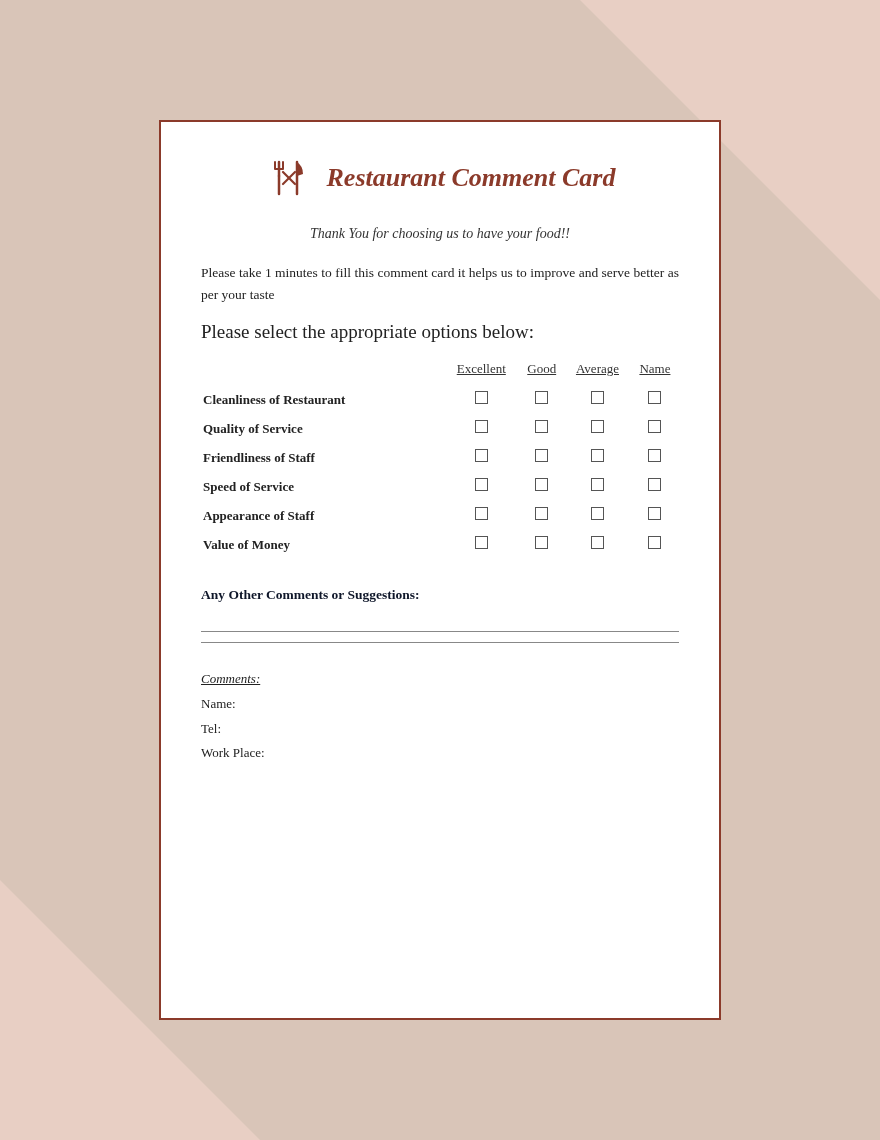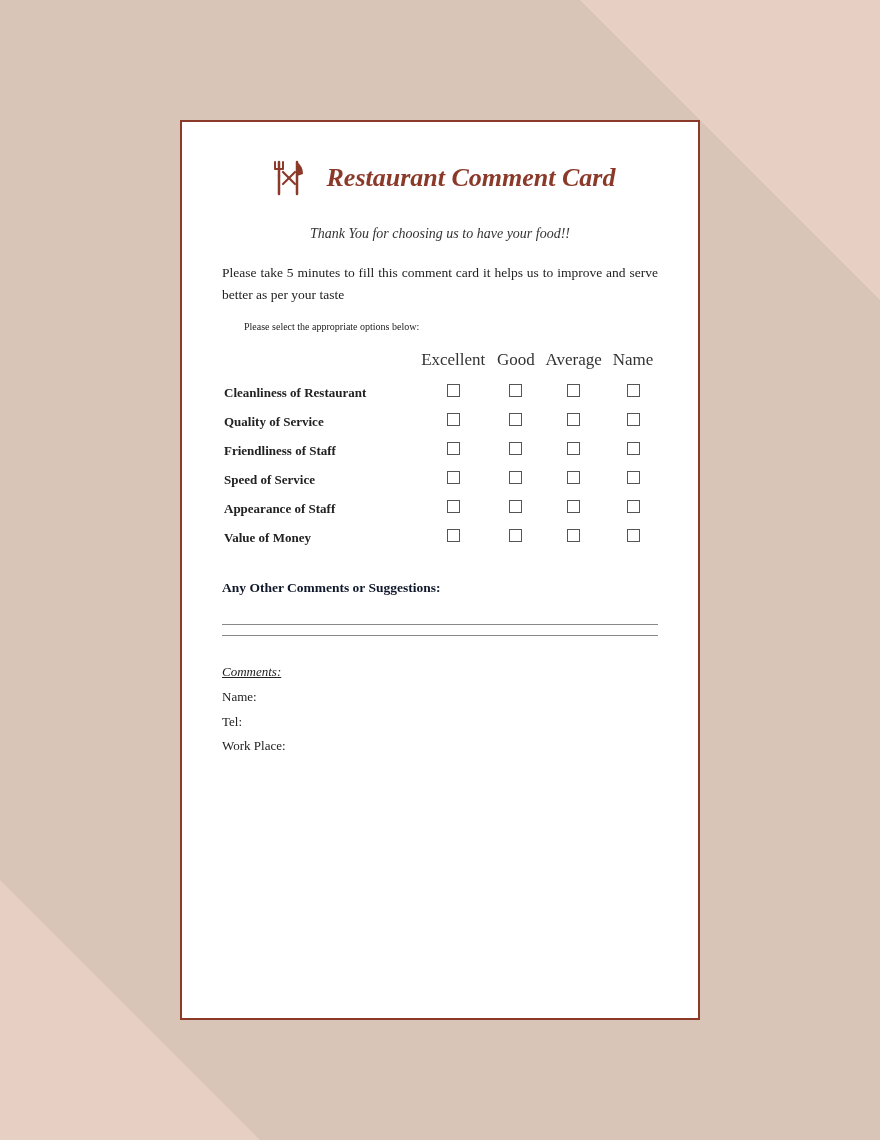--- a/index.html
+++ b/index.html
@@ -30,21 +30,21 @@
       width: 260px; height: 260px;
       background: #e8cfc4;
       clip-path: polygon(0 0, 0 100%, 100% 100%);
     }
 
     .card {
       position: relative;
       z-index: 1;
       background: #ffffff;
       border: 2px solid #8b3a2a;
-      width: 520px;
+      width: 562px;
       min-height: 900px;
       padding: 32px 40px 36px 40px;
     }
 
     .header {
       display: flex;
       align-items: center;
       justify-content: center;
       gap: 14px;
       margin-bottom: 24px;
@@ -74,38 +74,38 @@
 
     .intro-text {
       font-size: 13.5px;
       color: #222;
       text-align: justify;
       line-height: 1.6;
       margin-bottom: 16px;
     }
 
     .select-text {
-      font-size: 10px;
+      font-size: 19px;
       color: #222;
       margin-bottom: 18px;
-      margin-left: 22px;
     }
 
     .rating-table {
       width: 100%;
       border-collapse: collapse;
       margin-bottom: 28px;
     }
 
     .rating-table th {
-      font-size: 17px;
+      font-size: 13px;
       font-weight: normal;
       color: #333;
       text-align: center;
       padding-bottom: 8px;
+      text-decoration: underline;
     }
 
     .rating-table th:first-child {
       text-align: left;
     }
 
     .rating-table td {
       padding: 6px 2px;
       font-size: 13px;
       color: #222;
@@ -183,21 +183,21 @@
       <path d="M32 8 Q38 12 38 20 L32 22 Z" fill="#8b3a2a"></path>
 
       <line x1="18" y1="18" x2="30" y2="30" stroke="#8b3a2a" stroke-width="2.2" stroke-linecap="round"></line>
       <line x1="30" y1="18" x2="18" y2="30" stroke="#8b3a2a" stroke-width="2.2" stroke-linecap="round"></line>
     </svg>
     <span class="card-title">Restaurant Comment Card</span>
   </div>
 
   <p class="thank-you">Thank You for choosing us to have your food!!</p>
 
-  <p class="intro-text">Please take 5 minutes to fill this comment card it helps us to improve and serve better as per your taste</p>
+  <p class="intro-text">Please take 1 minutes to fill this comment card it helps us to improve and serve better as per your taste</p>
 
   <p class="select-text">Please select the appropriate options below:</p>
 
   <table class="rating-table">
     <thead>
       <tr>
         <th></th>
         <th>Excellent</th>
         <th>Good</th>
         <th>Average</th>

